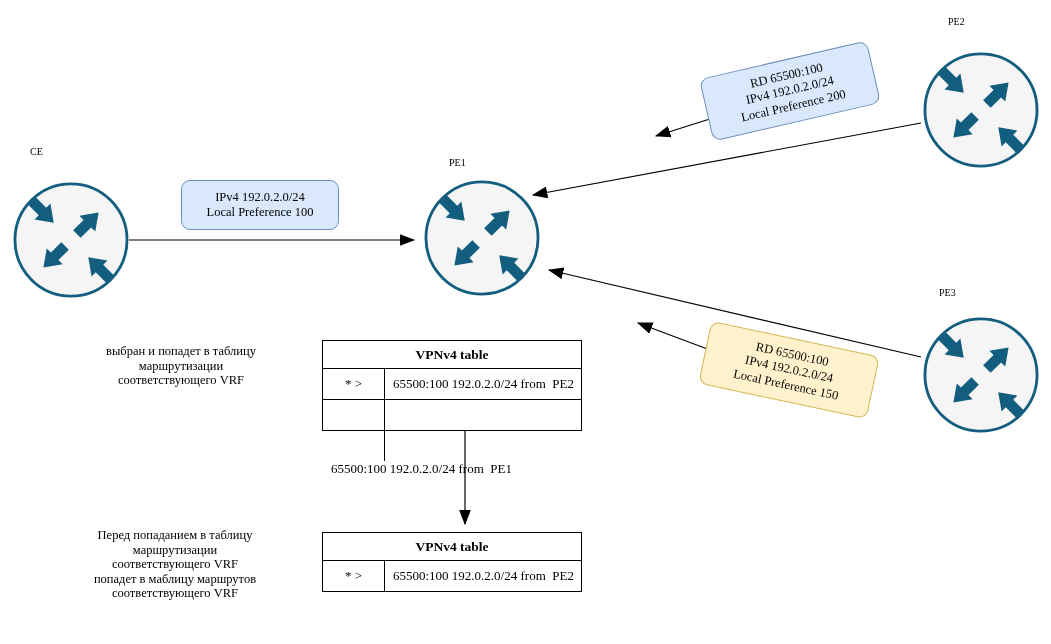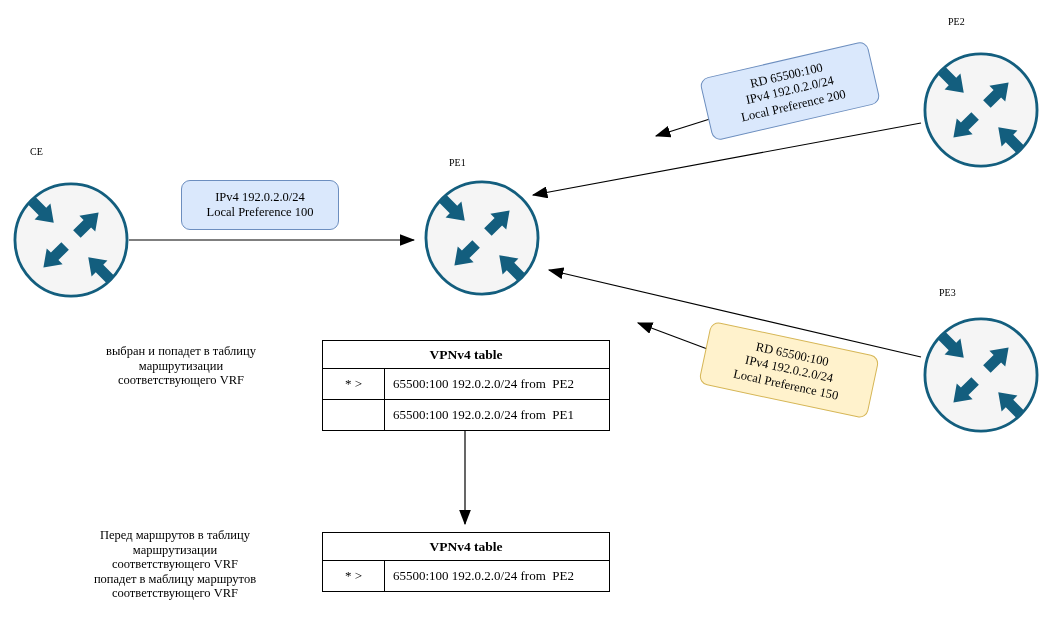--- a/index.html
+++ b/index.html
@@ -15,29 +15,29 @@
     font-size:10px;line-height:15px;
   }
   .callout{
     position:absolute;z-index:3;box-sizing:border-box;
     border-radius:9px;text-align:center;font-size:12.5px;line-height:15.5px;
     display:flex;flex-direction:column;justify-content:center;
   }
   .callout.blue{background:#dae8fc;border:1px solid #6c8ebf;}
   .callout.yellow{background:#fff2cc;border:1px solid #d6b656;}
   .vpn-table{
-    position:absolute;z-index:3;width:288px;box-sizing:border-box;
+    position:absolute;z-index:3;width:260px;box-sizing:border-box;
     border:1px solid #000;background:#fff;
   }
   .vpn-header{
     height:27px;border-bottom:1px solid #000;display:flex;align-items:center;
     justify-content:center;font-weight:bold;font-size:13.5px;
   }
   .vpn-row{display:flex;height:30px;}
-  .vpn-row.rt{border-top:1px solid #000;}
+  .vpn-row.rt{border-top:1px solid #000;flex-direction:column;}
   .vpn-flag{
     width:61px;flex:0 0 61px;border-right:1px solid #000;display:flex;
     align-items:center;justify-content:center;font-size:13px;white-space:pre;
   }
   .vpn-route{
     flex:1;display:flex;align-items:center;padding-left:8px;
     font-size:13px;white-space:pre;
   }
   .note{
     position:absolute;z-index:2;text-align:center;font-size:12.5px;line-height:14.5px;
@@ -151,20 +151,20 @@
     </div>
   </div>
 
   <div class="note" style="left:74px;top:344px;width:214px">
     <div>выбран и попадет в таблицу</div>
     <div>маршрутизации</div>
     <div>соответствующего VRF</div>
   </div>
 
   <div class="note" style="left:57px;top:528px;width:236px">
-    <div>Перед маршрутов в таблицу</div>
+    <div>Перед попаданием в таблицу</div>
     <div>маршрутизации</div>
     <div>соответствующего VRF</div>
     <div>попадет в маблицу маршрутов</div>
     <div>соответствующего VRF</div>
   </div>
 
 </div>
 
 </body></html>

